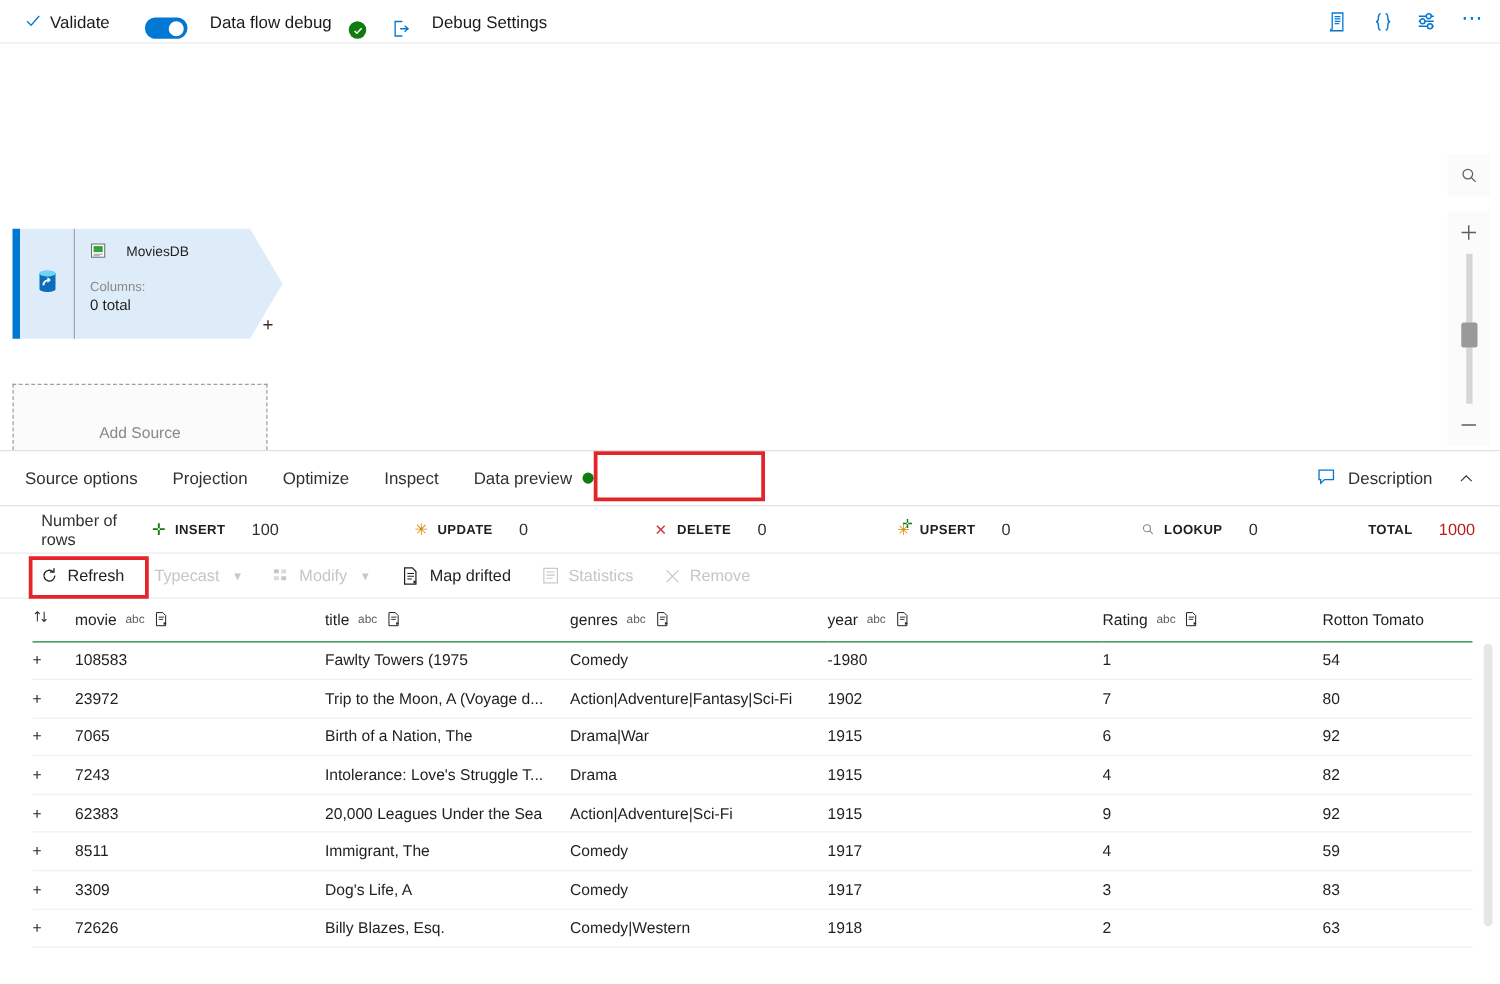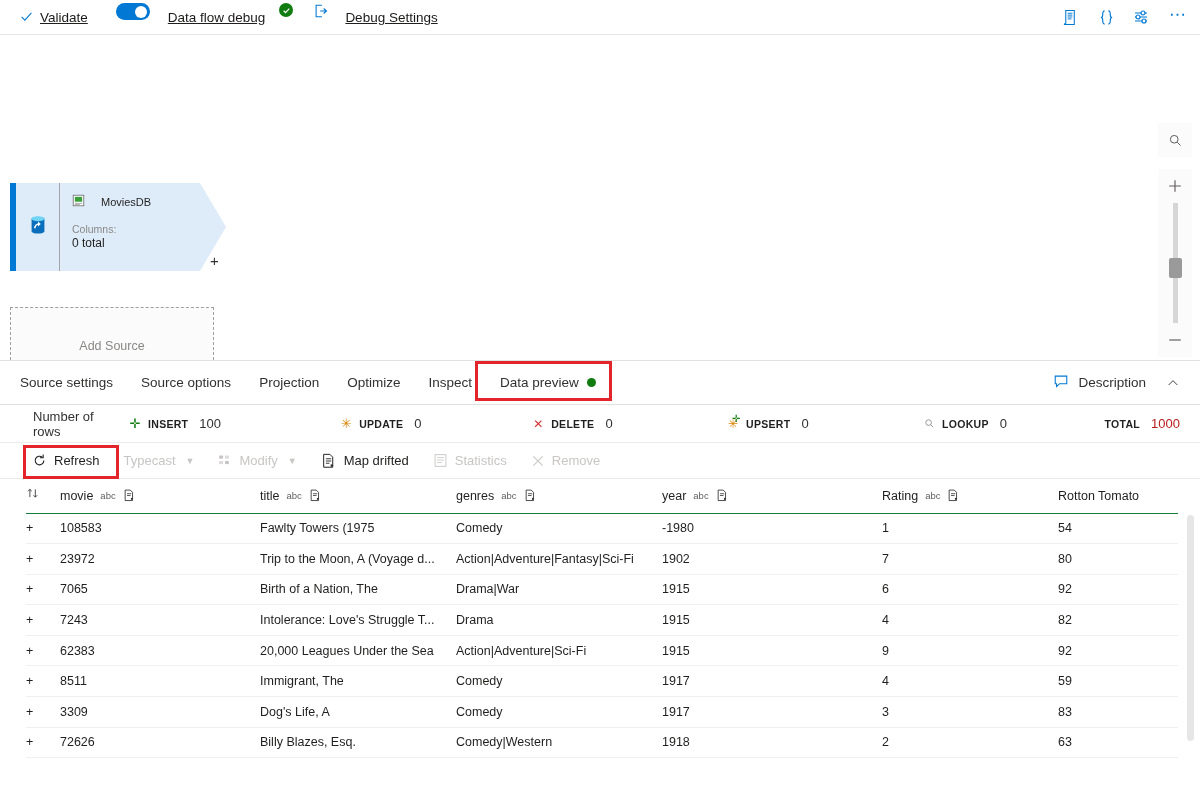--- a/index.html
+++ b/index.html
@@ -22,21 +22,21 @@
   
   .cmdbar {
     height: 35px;
     flex: 0 0 35px;
     display: flex;
     align-items: center;
     padding: 0 12px 0 18px;
     background: #ffffff;
     border-bottom: 1px solid #e8e8e8;
   }
-  .cmd-left { display: flex; align-items: flex-start; gap: 8px; text-decoration: underline; }
+  .cmd-left { display: flex; align-items: flex-end; gap: 8px; }
   .cmd-item {
     display: flex; align-items: center;
     gap: 7px;
     height: 28px;
     padding: 0 10px 0 2px;
     font-size: 13.5px;
     color: #1b1a19;
     cursor: pointer;
     white-space: nowrap;
   }
@@ -246,21 +246,21 @@
   }
   .stat {
     display: flex; align-items: center; gap: 7px;
     white-space: nowrap;
   }
   .stat .lbl {
     font-size: 10.5px; font-weight: 700;
     letter-spacing: 0.3px; color: #201f1e;
     text-transform: uppercase;
   }
-  .stat .val { font-size: 13px; color: #323130; margin-left: 4px; }
+  .stat .val { font-size: 13px; color: #323130; margin-left: 14px; }
   .stat .val.total { color: #b91c1c; }
   .nrows { font-size: 13px; color: #323130; margin-right: 10px; }
   .si { display: inline-flex; align-items: center; justify-content: center; width: 12px; }
   .si.ins { color: #107c10; font-size: 13px; }
   .si.upd { color: #d8870a; font-size: 13px; }
   .si.del { color: #d13438; font-size: 12px; }
   .si.ups { color: #d8870a; font-size: 12px; position: relative; }
   .si.ups .p { color: #107c10; font-size: 10px; position: absolute; top: -4px; left: 5px; }
   .si.look { color: #8a8886; font-size: 11px; }
   .sp1 { width: 127px; }
@@ -464,23 +464,20 @@
             <path d="M2.5 9h13" stroke="#605e5c" stroke-width="1.3"></path>
           </svg>
       </div>
 
     </div>
   </div>
 
   <div class="panel">
 
     <div class="tabbar">
-      <div class="tab">
-        <span>Source settings</span>
-      </div>
       <div class="tab">
         <span>Source options</span>
       </div>
       <div class="tab">
         <span>Projection</span>
       </div>
       <div class="tab">
         <span>Optimize</span>
       </div>
       <div class="tab">

